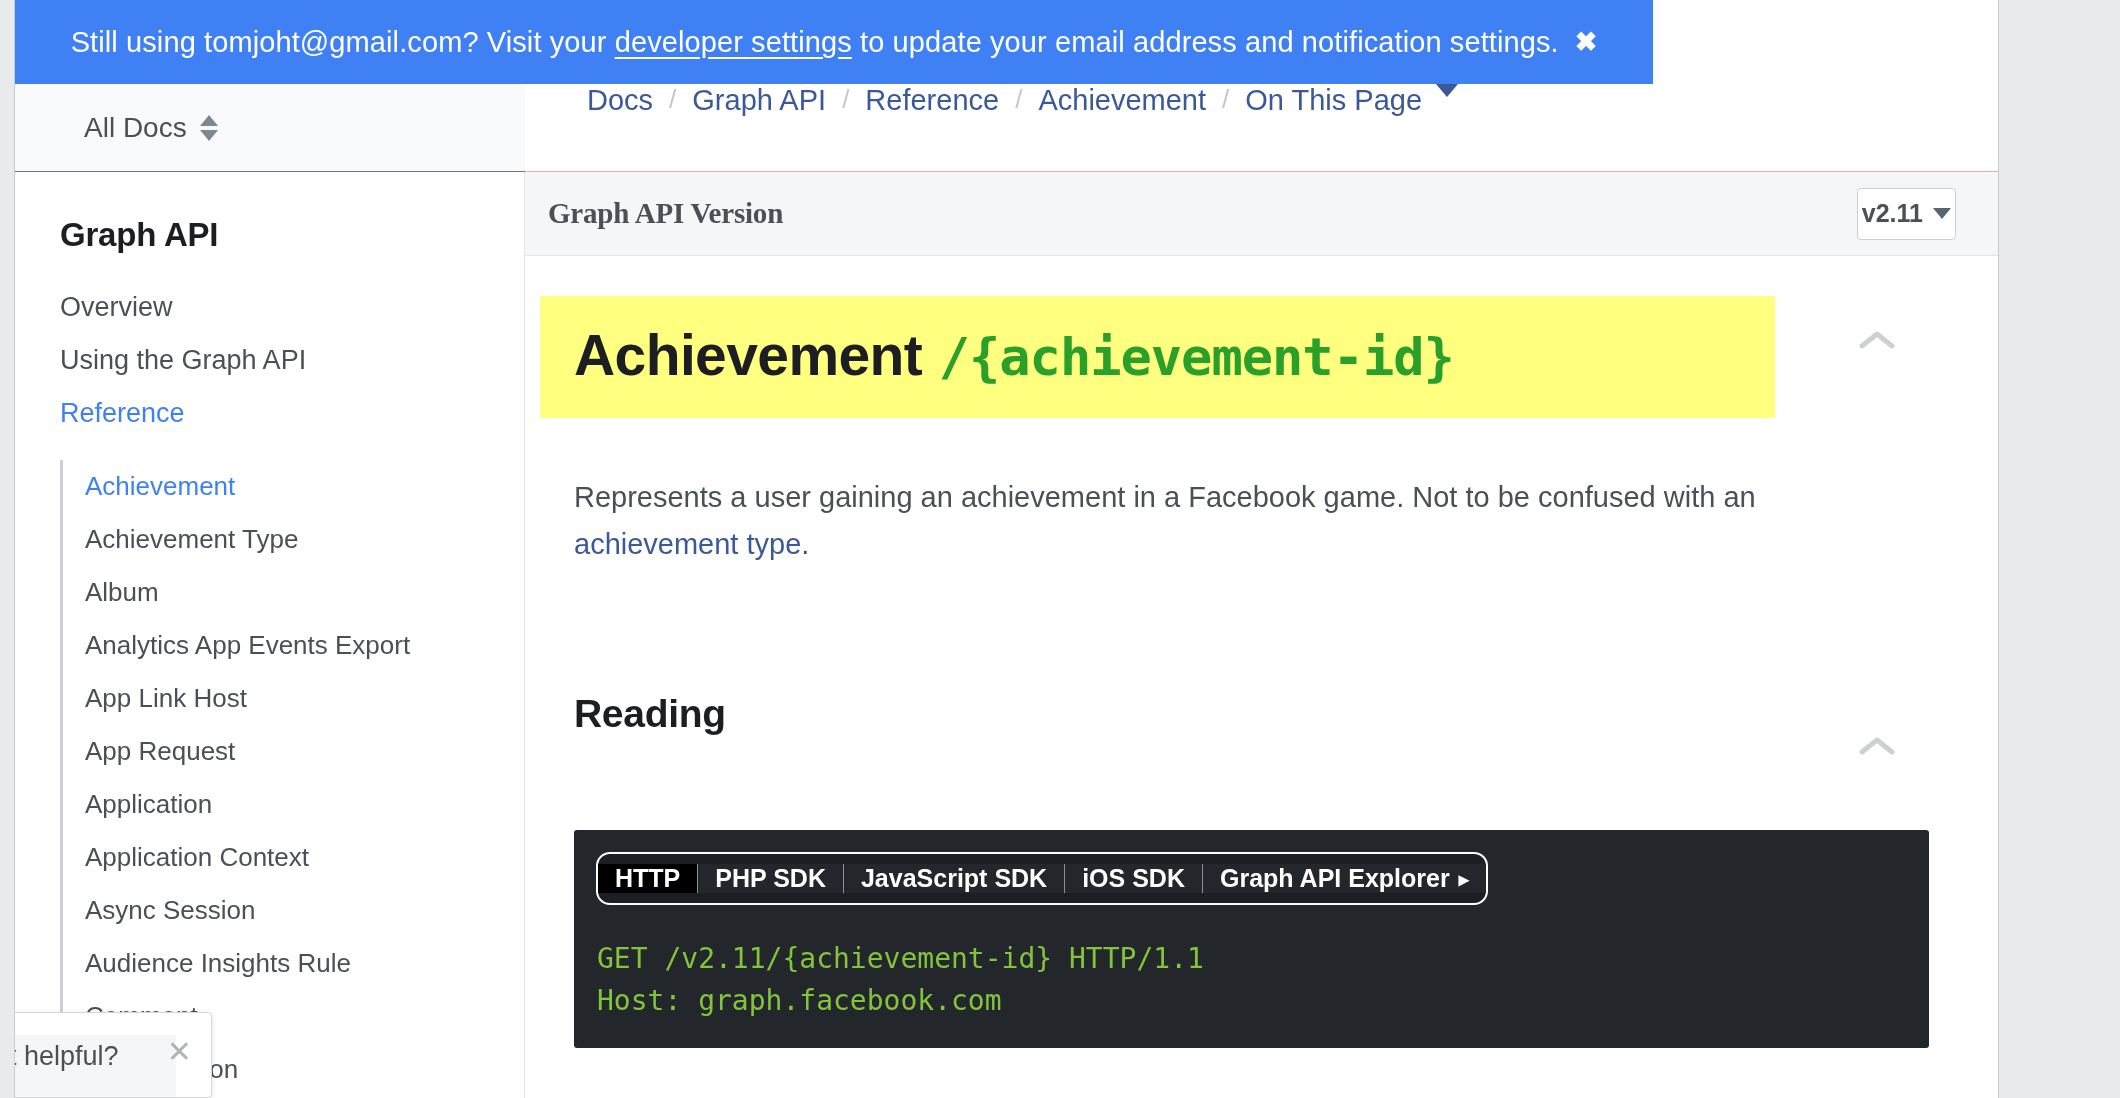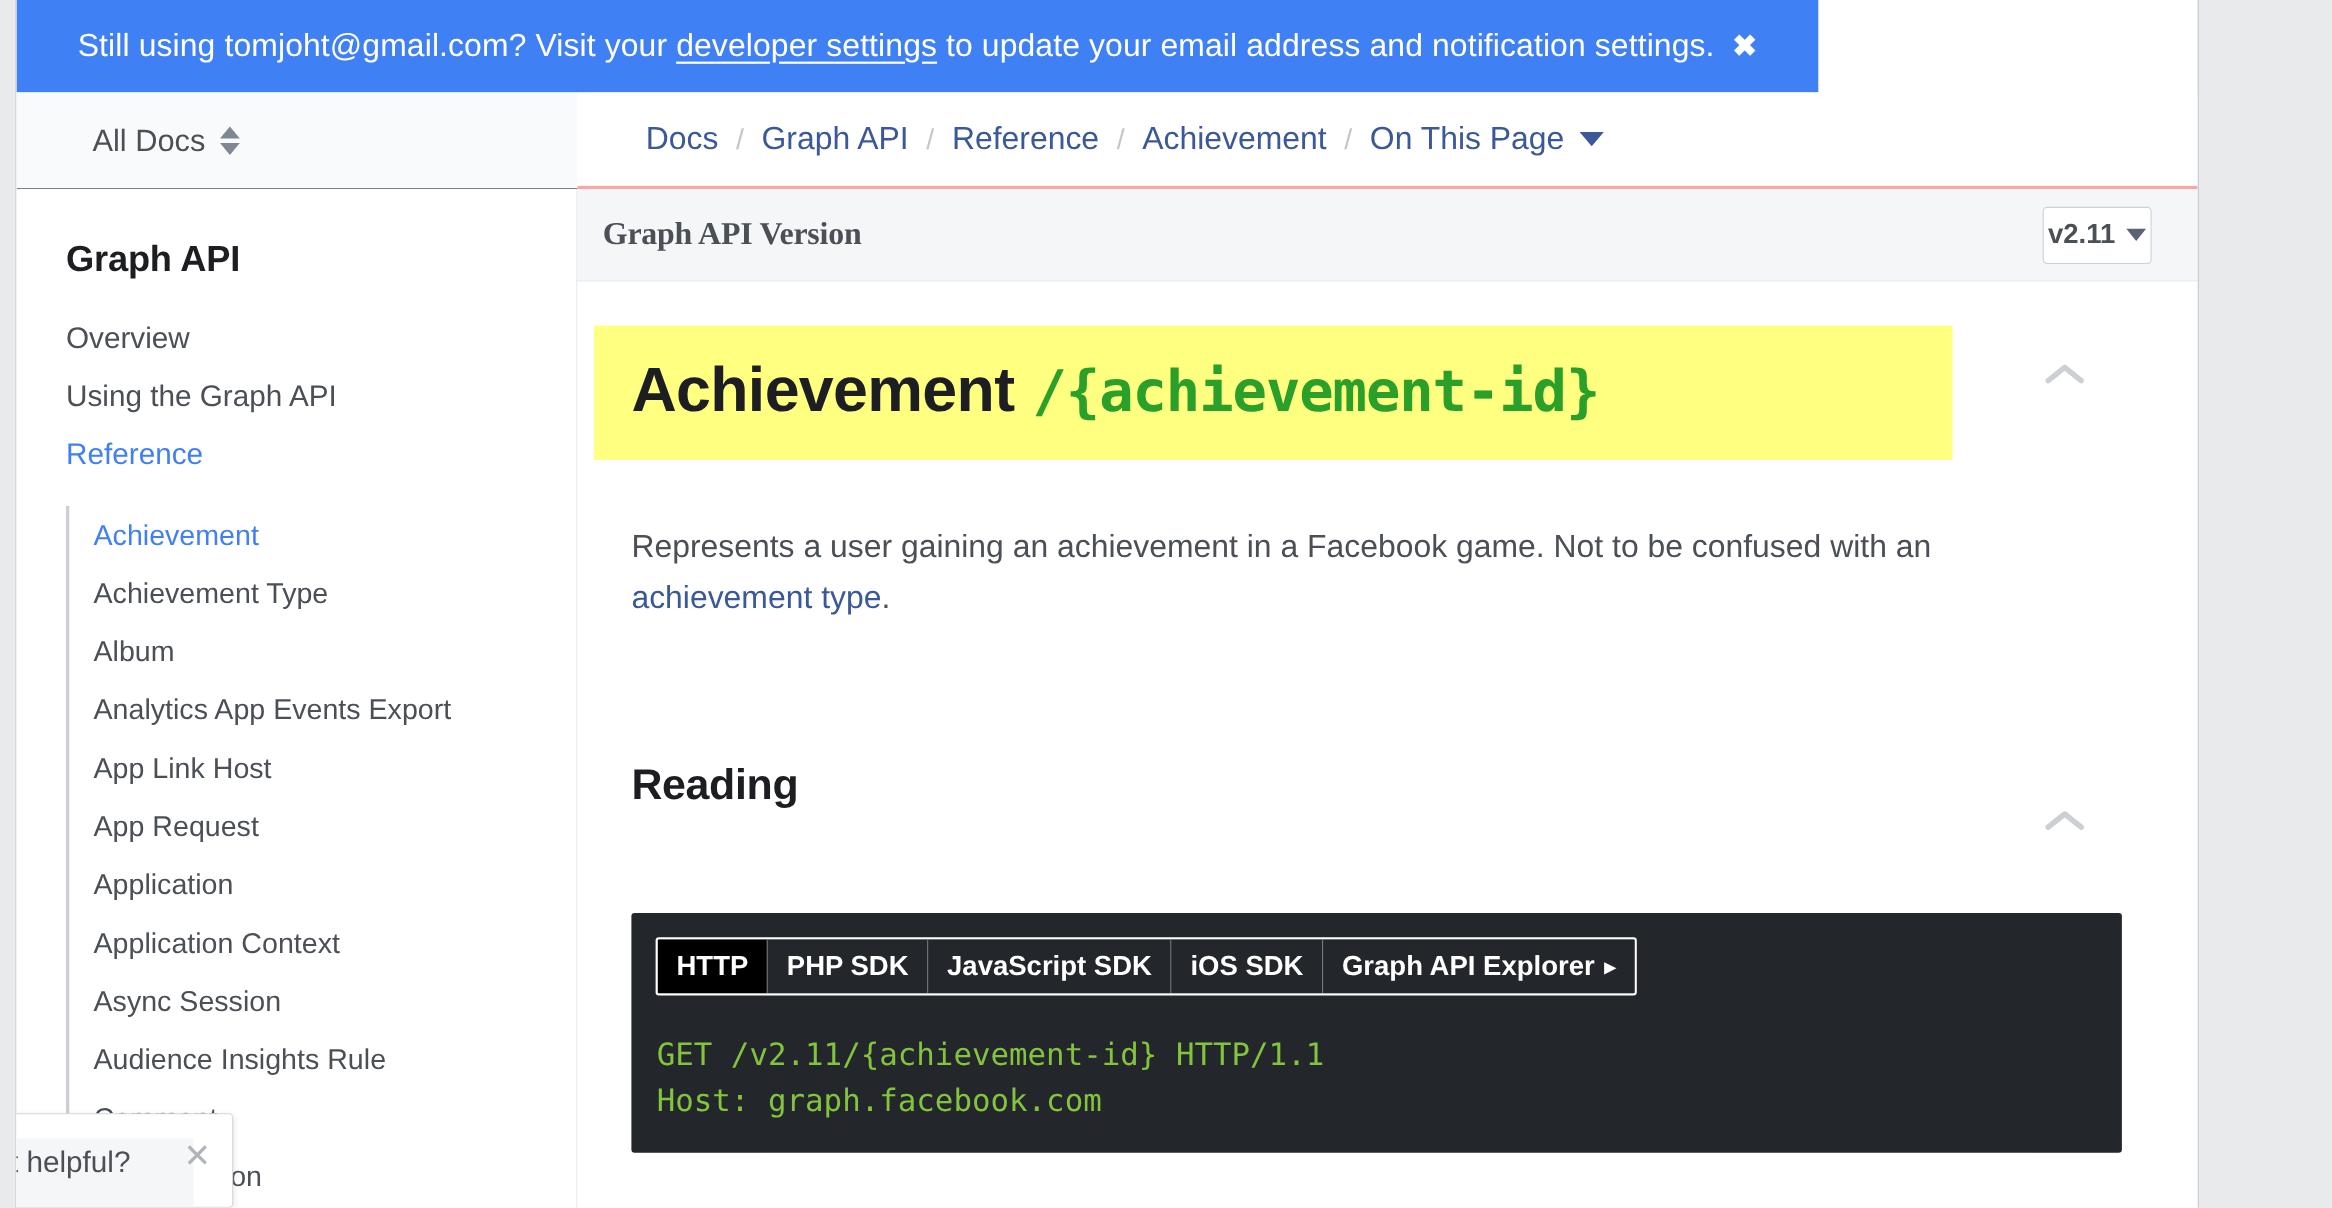--- a/index.html
+++ b/index.html
@@ -124,24 +124,23 @@
   .sort-icon::after  { top: 17px; border-top: 11px solid #7f8793; }
 
   
   .breadcrumb-bar {
     position: absolute;
     left: 510px;
     top: 84px;
     width: 1473px;
     height: 88px;
     background: #ffffff;
-    border-bottom: 3px solid #fca5a5;
+    border-bottom: 1px solid #fca5a5;
     box-sizing: border-box;
     display: flex;
-    align-items: center;
     padding-left: 62px;
   }
   .crumb {
     color: #3b5998;
     font-size: 29px;
     cursor: pointer;
     white-space: nowrap;
   }
   .crumb-sep {
     color: #c3c7cc;
@@ -321,24 +320,25 @@
     background: #23262b;
     border-radius: 3px;
     box-sizing: border-box;
     padding: 22px 0 0 0;
     overflow: hidden;
   }
   .code-tabs {
     margin-left: 22px;
     display: inline-flex;
     border: 2px solid #ffffff;
-    border-radius: 3px;
+    border-radius: 14px;
     overflow: hidden;
     height: 49px;
     background: #1b1e22;
+    align-items: center;
   }
   .code-tab {
     display: flex;
     align-items: center;
     padding: 0 17px;
     font-size: 25px;
     font-weight: bold;
     color: #ffffff;
     border-right: 1px solid #8a8f96;
     cursor: pointer;

